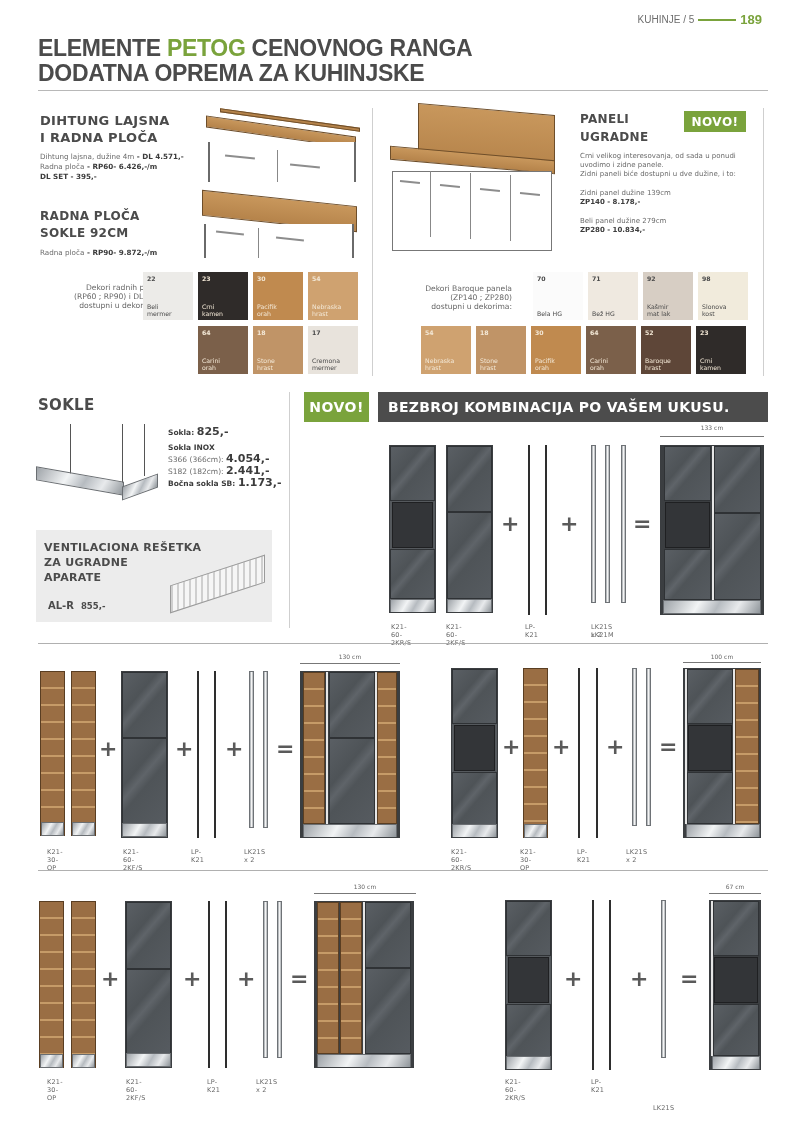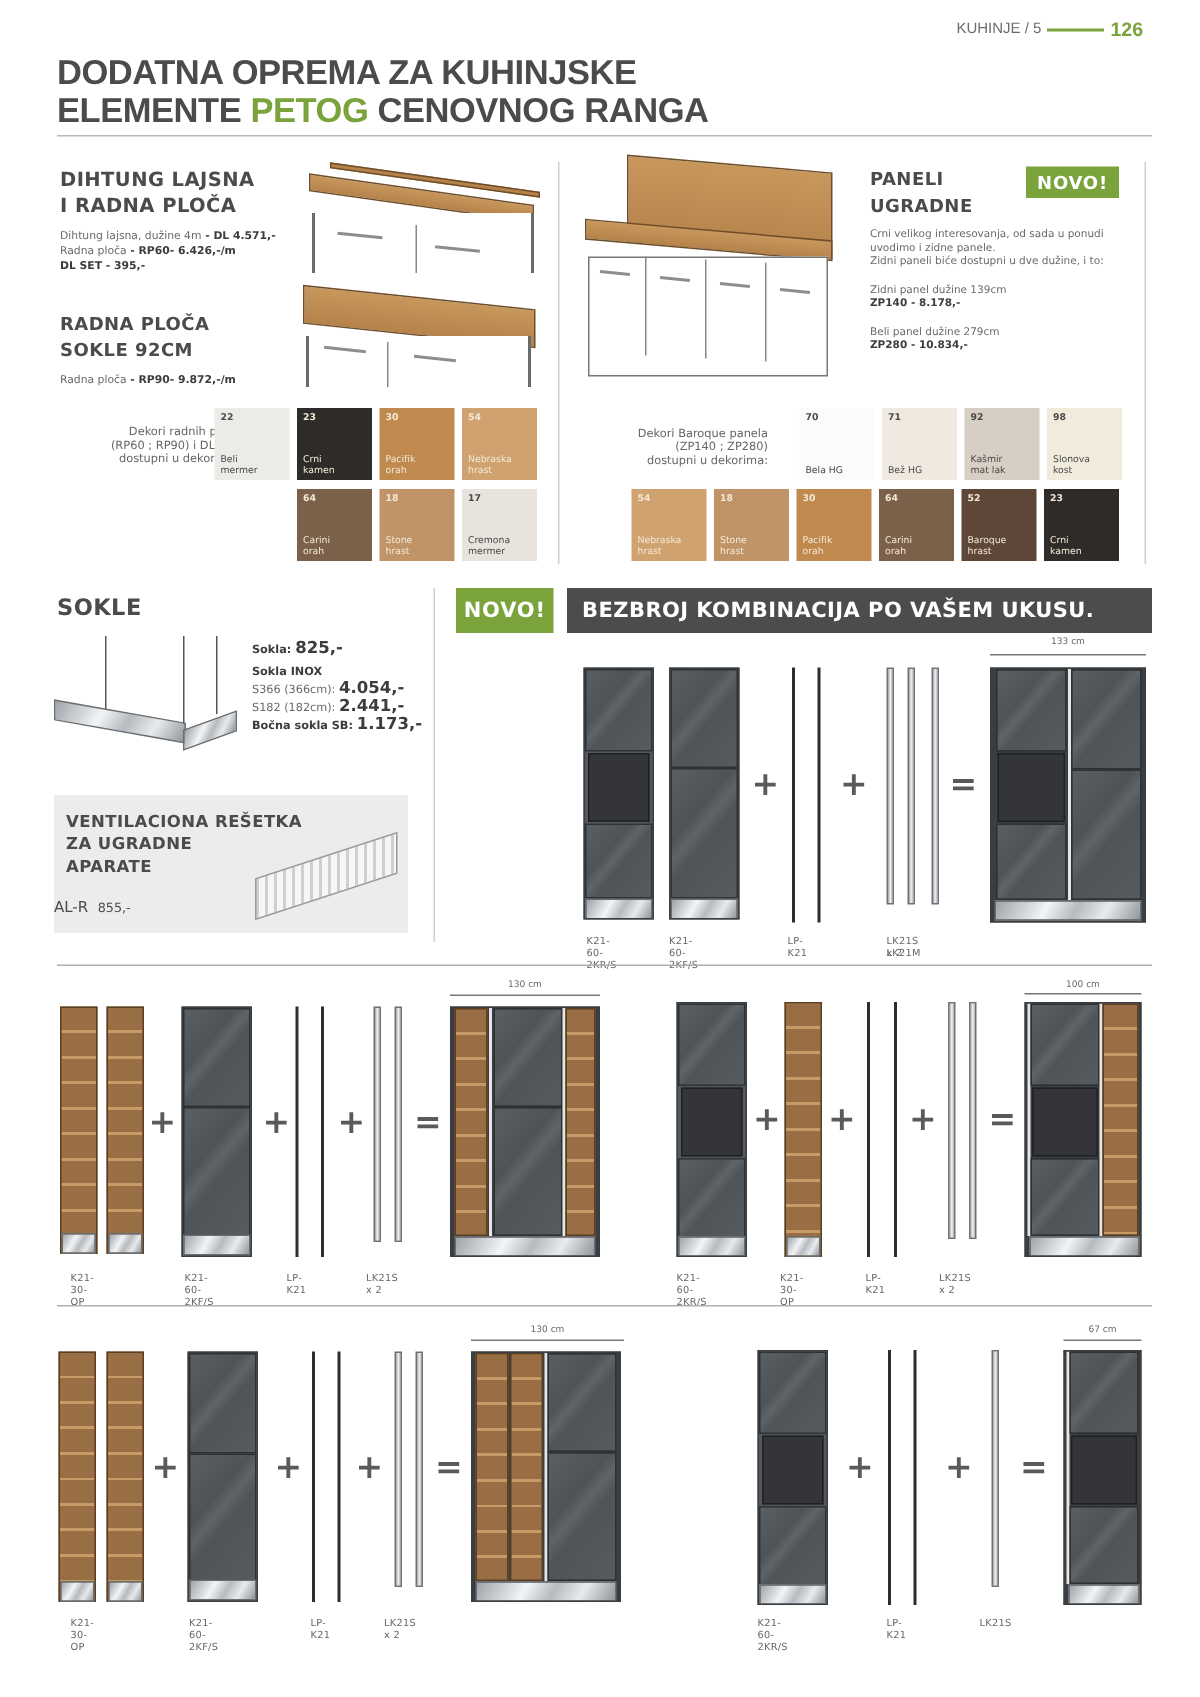--- a/index.html
+++ b/index.html
@@ -50,25 +50,25 @@
   .dim { position: absolute; font-size: 6px; color: #666; text-align: center; }
   .dim-line { position: absolute; height: 1px; background: #777; }
   .hrule { position: absolute; height: 1px; background: #b0b0b0; }
 </style>
 </head>
 <body>
 
 <div class="abs page-num">
   <span>KUHINJE / 5</span>
   <span class="line"></span>
-  <span class="n">126</span>
+  <span class="n">189</span>
 </div>
 <div class="abs title">
+  <div><span>ELEMENTE </span><span class="accent">PETOG</span><span> CENOVNOG RANGA</span></div>
   <div>DODATNA OPREMA ZA KUHINJSKE</div>
-  <div><span>ELEMENTE </span><span class="accent">PETOG</span><span> CENOVNOG RANGA</span></div>
 </div>
 <div class="abs rule-top"></div>
 
 <h2 class="abs sec" style="left:40px; top:112px;">
   <div>DIHTUNG LAJSNA</div>
   <div>I RADNA PLOČA</div>
 </h2>
 <div class="abs small" style="left:40px; top:152px; width:160px;">
   <div><span>Dihtung lajsna, dužine 4m</span><b> - </b><b>DL 4.571,-</b></div>
   <div><span>Radna ploča</span><b> - </b><b>RP60- 6.426,-/m</b></div>
@@ -233,21 +233,21 @@
   <div><span>S182 (182cm): </span><b style="font-size:11px">2.441,-</b></div>
   <div><b>Bočna sokla SB: </b><b style="font-size:11px">1.173,-</b></div>
 </div>
 
 <div class="abs" style="left:36px; top:530px; width:236px; height:92px; background:#ececec;">
   <h2 class="abs sec" style="left:8px; top:10px; font-size:11px; line-height:15px;">
     <div>VENTILACIONA REŠETKA</div>
     <div>ZA UGRADNE</div>
     <div>APARATE</div>
   </h2>
-  <div class="abs" style="left:0; top:70px; font-size:10px; font-weight:normal; color:#4b4b4b;"><span>AL-R</span>&nbsp; <span style="font-size:8.5px">855,-</span></div>
+  <div class="abs" style="left:12px; top:70px; font-size:10px; font-weight:bold; color:#4b4b4b;"><span>AL-R</span>&nbsp; <span style="font-size:8.5px">855,-</span></div>
   <div class="abs" style="left:134px; top:40px; width:95px; height:28px; transform: skewY(-18deg); background: repeating-linear-gradient(90deg,#cfcfcf 0 2px,#f6f6f6 2px 6px), #ddd; border:1px solid #9a9a9a;"></div>
 </div>
 
 <div class="abs vdiv" style="left:289px; top:392px; height:236px;"></div>
 
 <div class="abs badge" style="left:304px; top:392px; width:65px; height:30px; font-size:14px;">NOVO!</div>
 <div class="abs banner" style="left:378px; top:392px; width:390px; height:30px;">BEZBROJ KOMBINACIJA PO VAŠEM UKUSU.</div>
 
 <div class="abs" style="left:0;top:0;">
   <div class="gcab" style="left:389px; top:445px; width:47px; height:168px;">
@@ -416,14 +416,14 @@
   <div class="dim-line" style="left:709px; top:893px; width:52px;"></div>
   <div class="gcab" style="left:709px; top:900px; width:52px; height:170px; background:#3b3e41;">
     <div class="abs" style="left:1px; top:0; width:2px; height:155px; background:#e6e6e6;"></div>
     <div class="glass" style="left:3px; top:0; width:46px; height:55px;"></div>
     <div class="niche" style="left:4px; top:56px; width:44px; height:46px;"></div>
     <div class="glass" style="left:3px; top:103px; width:46px; height:52px;"></div>
     <div class="plinth" style="left:2px; top:155px; width:48px;"></div>
   </div>
   <div class="code" style="left:505px; top:1078px;">K21-60-2KR/S</div>
   <div class="code" style="left:591px; top:1078px;">LP-K21</div>
-  <div class="code" style="left:653px; top:1078px;">LK21S</div>
+  <div class="code" style="left:653px; top:1104px;">LK21S</div>
 </div>
 
 </body></html>

